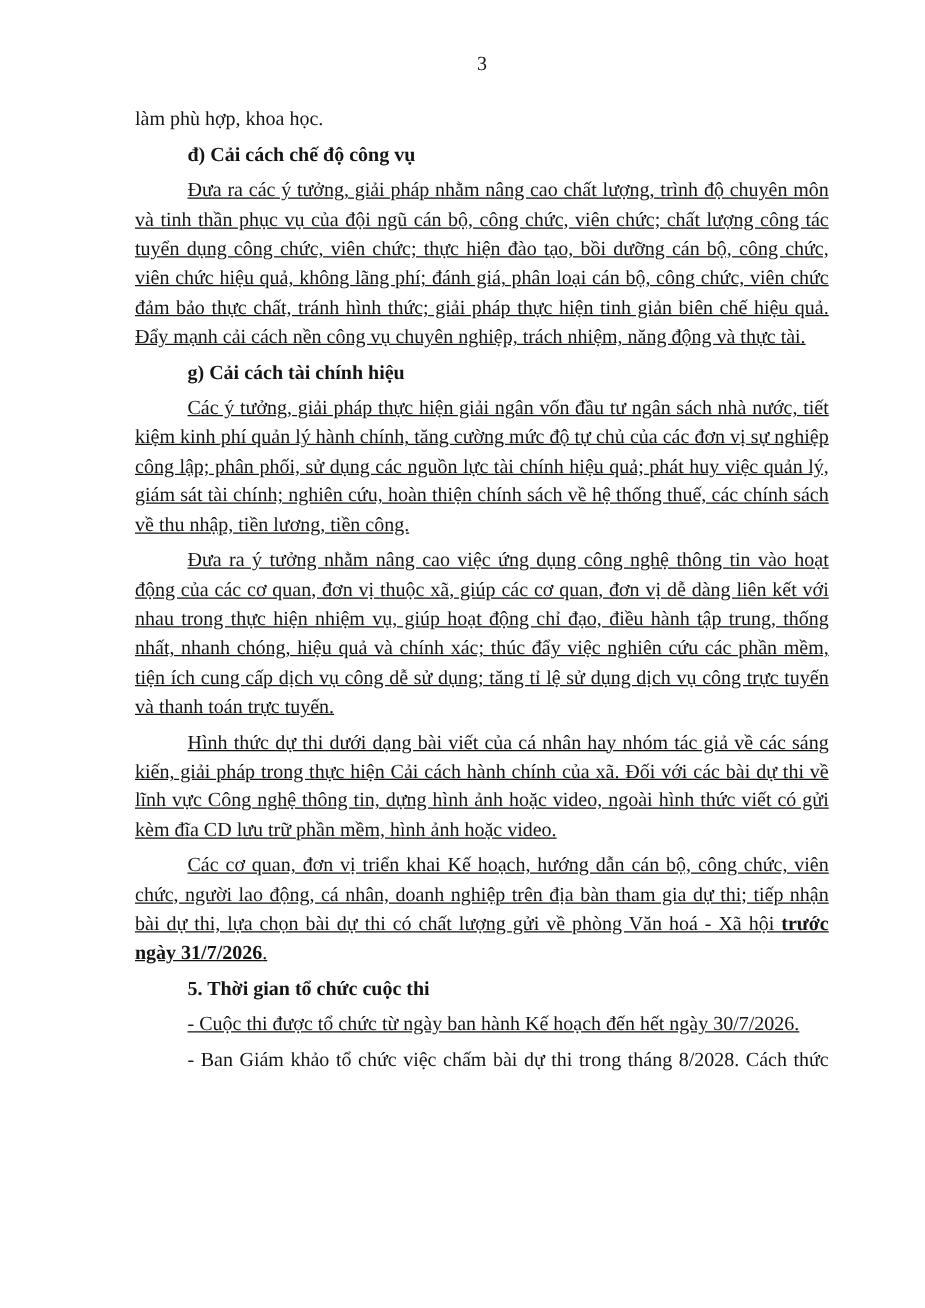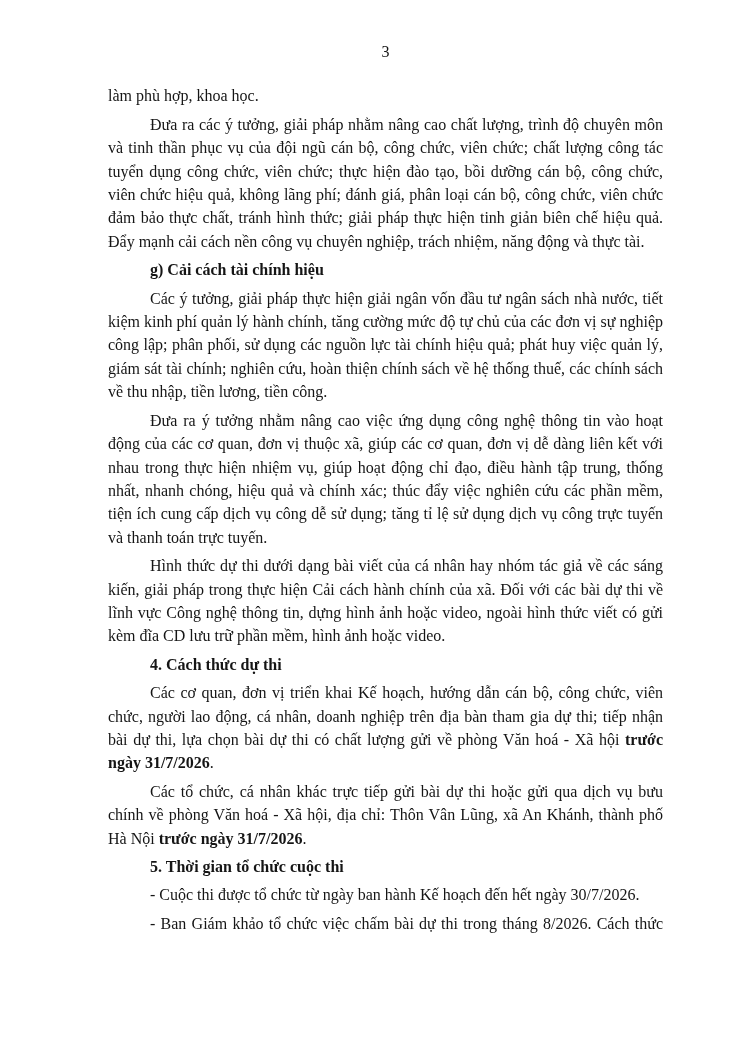--- a/index.html
+++ b/index.html
@@ -33,42 +33,42 @@
     text-indent: 0;
   }
   .doc-body p.heading {
     font-weight: bold;
     text-indent: 42px;
     text-align: left;
   }
   .doc-body p.body {
     text-indent: 42px;
     text-align: justify;
+    text-decoration: underline;
   }
   .doc-body p.body-continues {
     text-indent: 42px;
     text-align: justify;
     text-align-last: justify;
   }
   .doc-body b {
     font-weight: bold;
   }
 </style>
 </head>
 <body>
 
 <div class="page">
   <p class="page-number">3</p>
   <div class="doc-body">
       <p class="plain"><span>làm phù hợp, khoa học.</span></p>
+      <p class="heading"><b>đ) Cải cách chế độ công vụ</b></p>
       <p class="body"><span>Đưa ra các ý tưởng, giải pháp nhằm nâng cao chất lượng, trình độ chuyên môn và tinh thần phục vụ của đội ngũ cán bộ, công chức, viên chức; chất lượng công tác tuyển dụng công chức, viên chức; thực hiện đào tạo, bồi dưỡng cán bộ, công chức, viên chức hiệu quả, không lãng phí; đánh giá, phân loại cán bộ, công chức, viên chức đảm bảo thực chất, tránh hình thức; giải pháp thực hiện tinh giản biên chế hiệu quả. Đẩy mạnh cải cách nền công vụ chuyên nghiệp, trách nhiệm, năng động và thực tài.</span></p>
       <p class="heading"><b>g) Cải cách tài chính hiệu</b></p>
       <p class="body"><span>Các ý tưởng, giải pháp thực hiện giải ngân vốn đầu tư ngân sách nhà nước, tiết kiệm kinh phí quản lý hành chính, tăng cường mức độ tự chủ của các đơn vị sự nghiệp công lập; phân phối, sử dụng các nguồn lực tài chính hiệu quả; phát huy việc quản lý, giám sát tài chính; nghiên cứu, hoàn thiện chính sách về hệ thống thuế, các chính sách về thu nhập, tiền lương, tiền công.</span></p>
       <p class="body"><span>Đưa ra ý tưởng nhằm nâng cao việc ứng dụng công nghệ thông tin vào hoạt động của các cơ quan, đơn vị thuộc xã, giúp các cơ quan, đơn vị dễ dàng liên kết với nhau trong thực hiện nhiệm vụ, giúp hoạt động chỉ đạo, điều hành tập trung, thống nhất, nhanh chóng, hiệu quả và chính xác; thúc đẩy việc nghiên cứu các phần mềm, tiện ích cung cấp dịch vụ công dễ sử dụng; tăng tỉ lệ sử dụng dịch vụ công trực tuyến và thanh toán trực tuyến.</span></p>
       <p class="body"><span>Hình thức dự thi dưới dạng bài viết của cá nhân hay nhóm tác giả về các sáng kiến, giải pháp trong thực hiện Cải cách hành chính của xã. Đối với các bài dự thi về lĩnh vực Công nghệ thông tin, dựng hình ảnh hoặc video, ngoài hình thức viết có gửi kèm đĩa CD lưu trữ phần mềm, hình ảnh hoặc video.</span></p>
-      <p class="heading"><b>4. Cách thức dự thi</b></p>
       <p class="body"><span>Các cơ quan, đơn vị triển khai Kế hoạch, hướng dẫn cán bộ, công chức, viên chức, người lao động, cá nhân, doanh nghiệp trên địa bàn tham gia dự thi; tiếp nhận bài dự thi, lựa chọn bài dự thi có chất lượng gửi về phòng Văn hoá - Xã hội </span><b>trước ngày 31/7/2026</b><span>.</span></p>
-      <p class="body"><span>Các tổ chức, cá nhân khác trực tiếp gửi bài dự thi hoặc gửi qua dịch vụ bưu chính về phòng Văn hoá - Xã hội, địa chỉ: Thôn Vân Lũng, xã An Khánh, thành phố Hà Nội </span><b>trước ngày 31/7/2026</b><span>.</span></p>
       <p class="heading"><b>5. Thời gian tổ chức cuộc thi</b></p>
       <p class="body"><span>- Cuộc thi được tổ chức từ ngày ban hành Kế hoạch đến hết ngày 30/7/2026.</span></p>
-      <p class="body-continues"><span>- Ban Giám khảo tổ chức việc chấm bài dự thi trong tháng 8/2026. Cách thức</span></p>
+      <p class="body-continues"><span>- Ban Giám khảo tổ chức việc chấm bài dự thi trong tháng 8/2028. Cách thức</span></p>
     </div>
 </div>
 
 </body></html>

